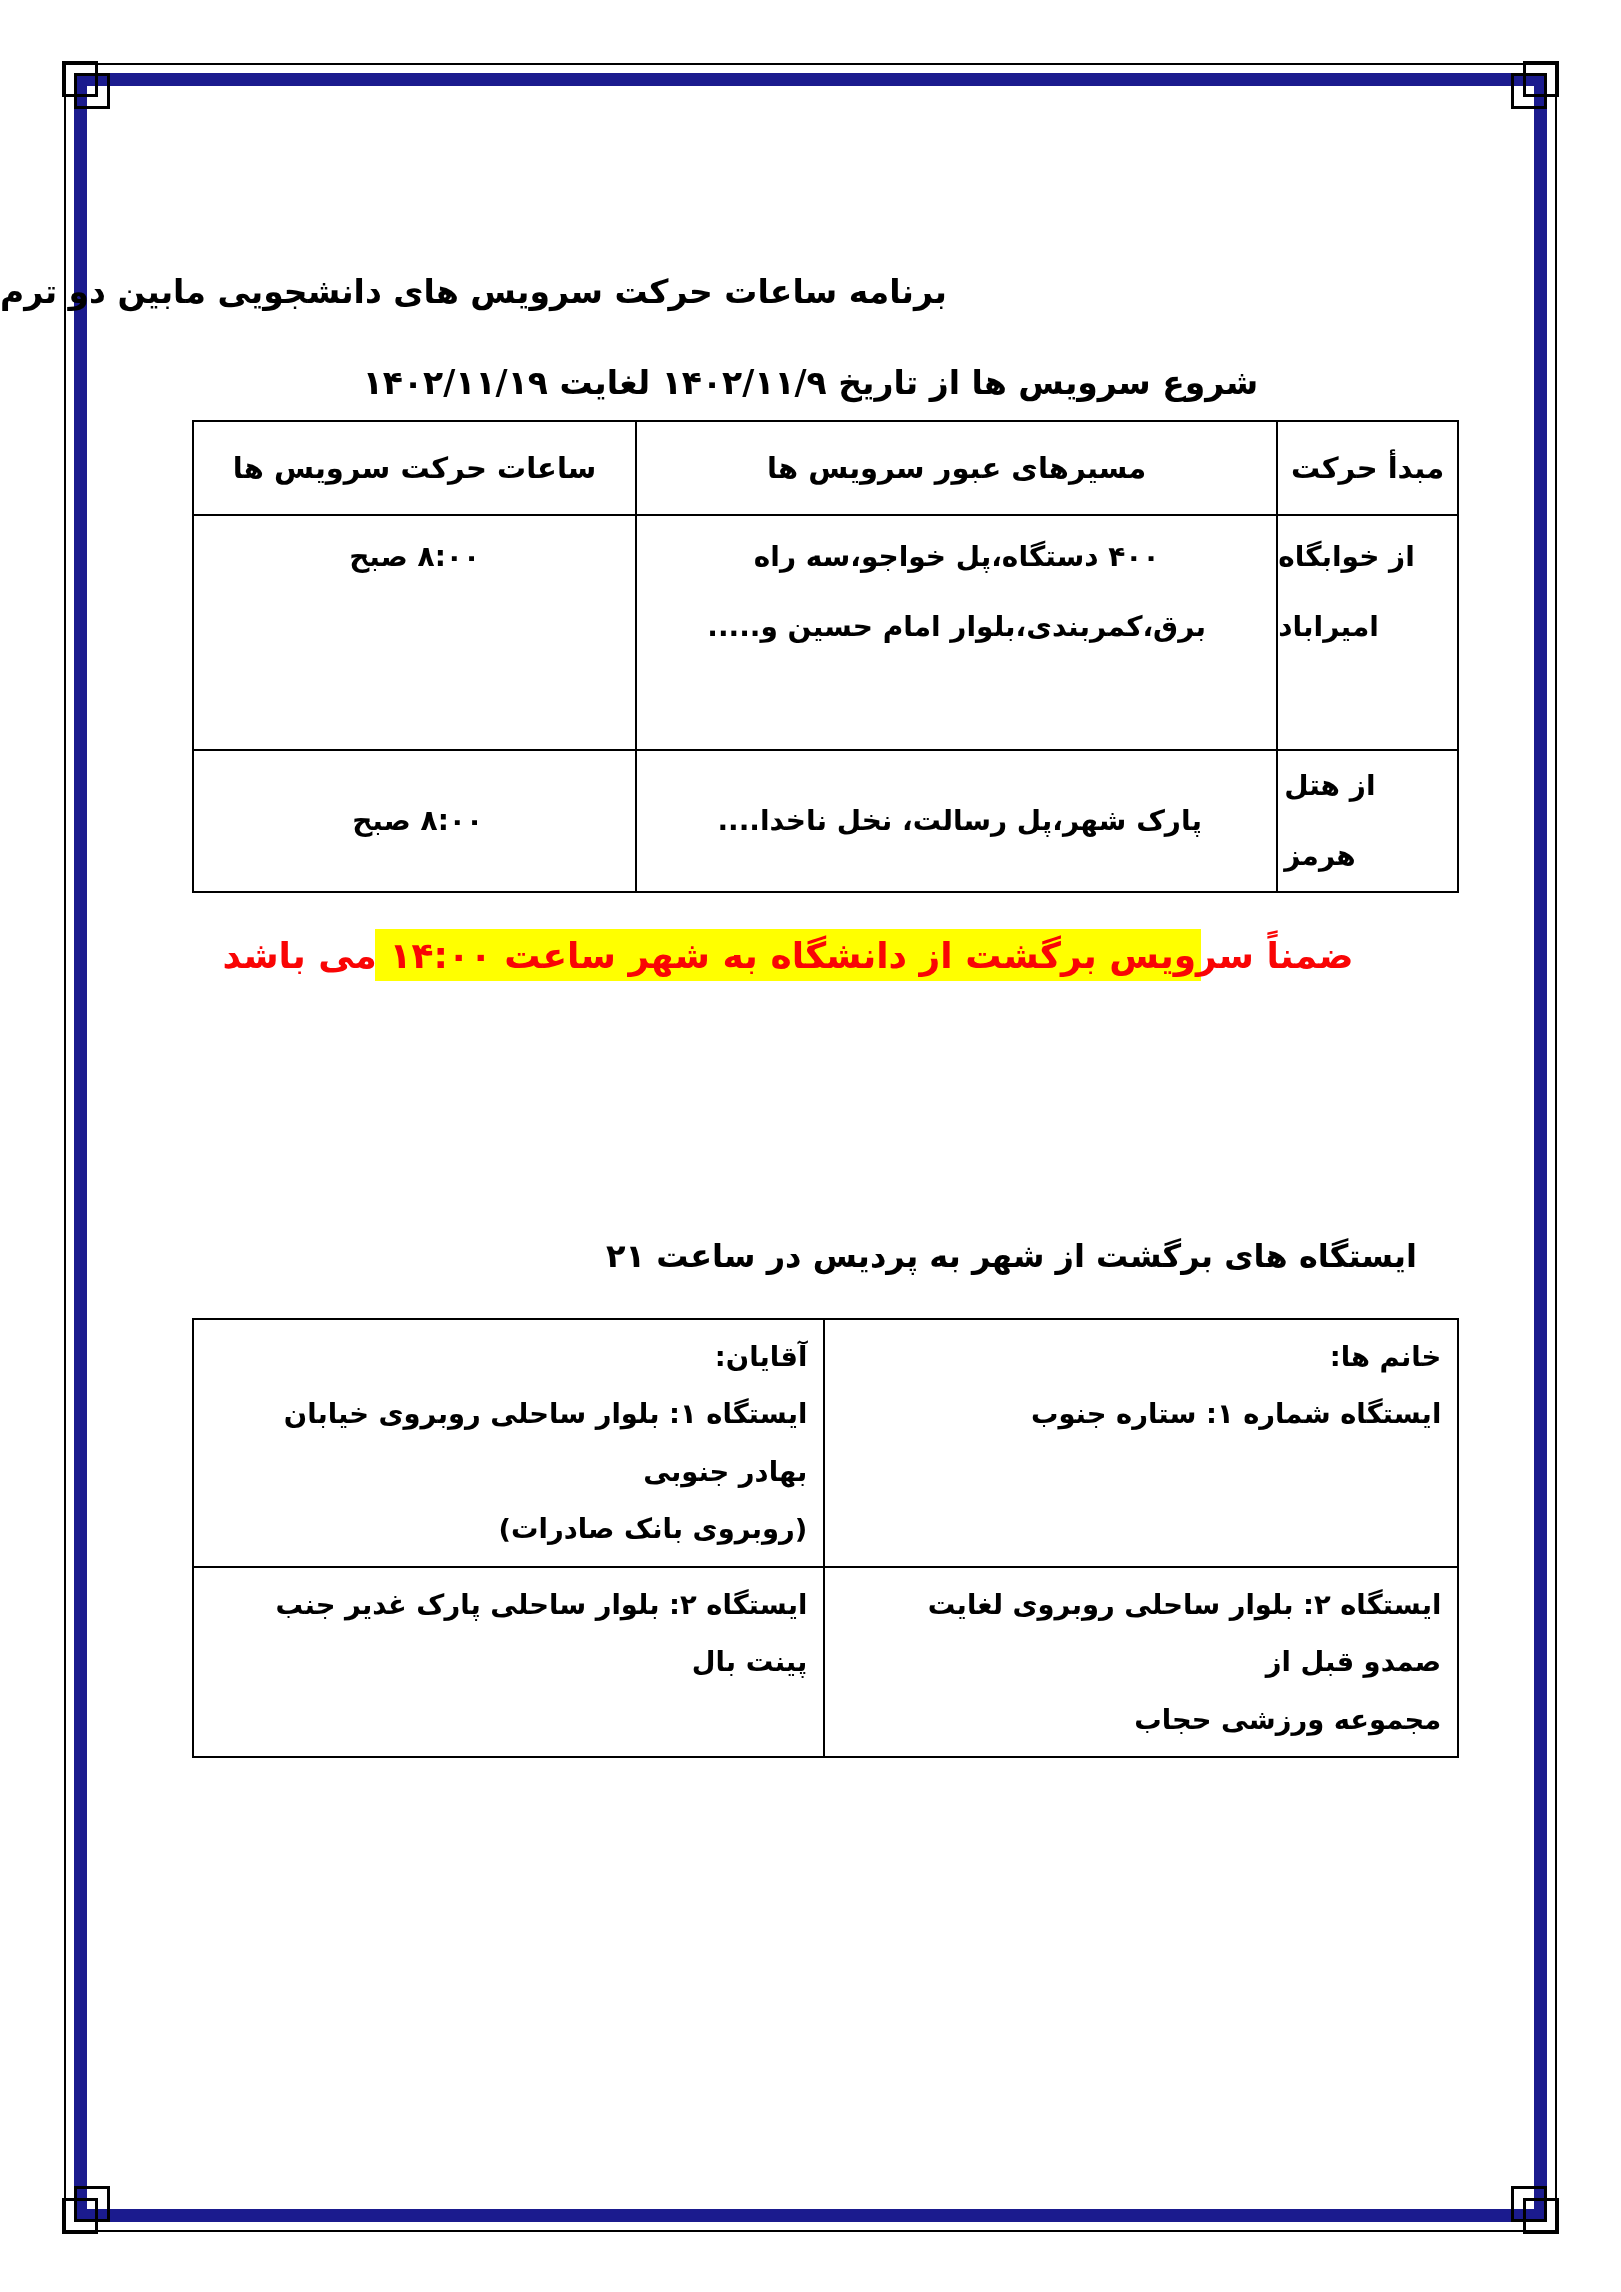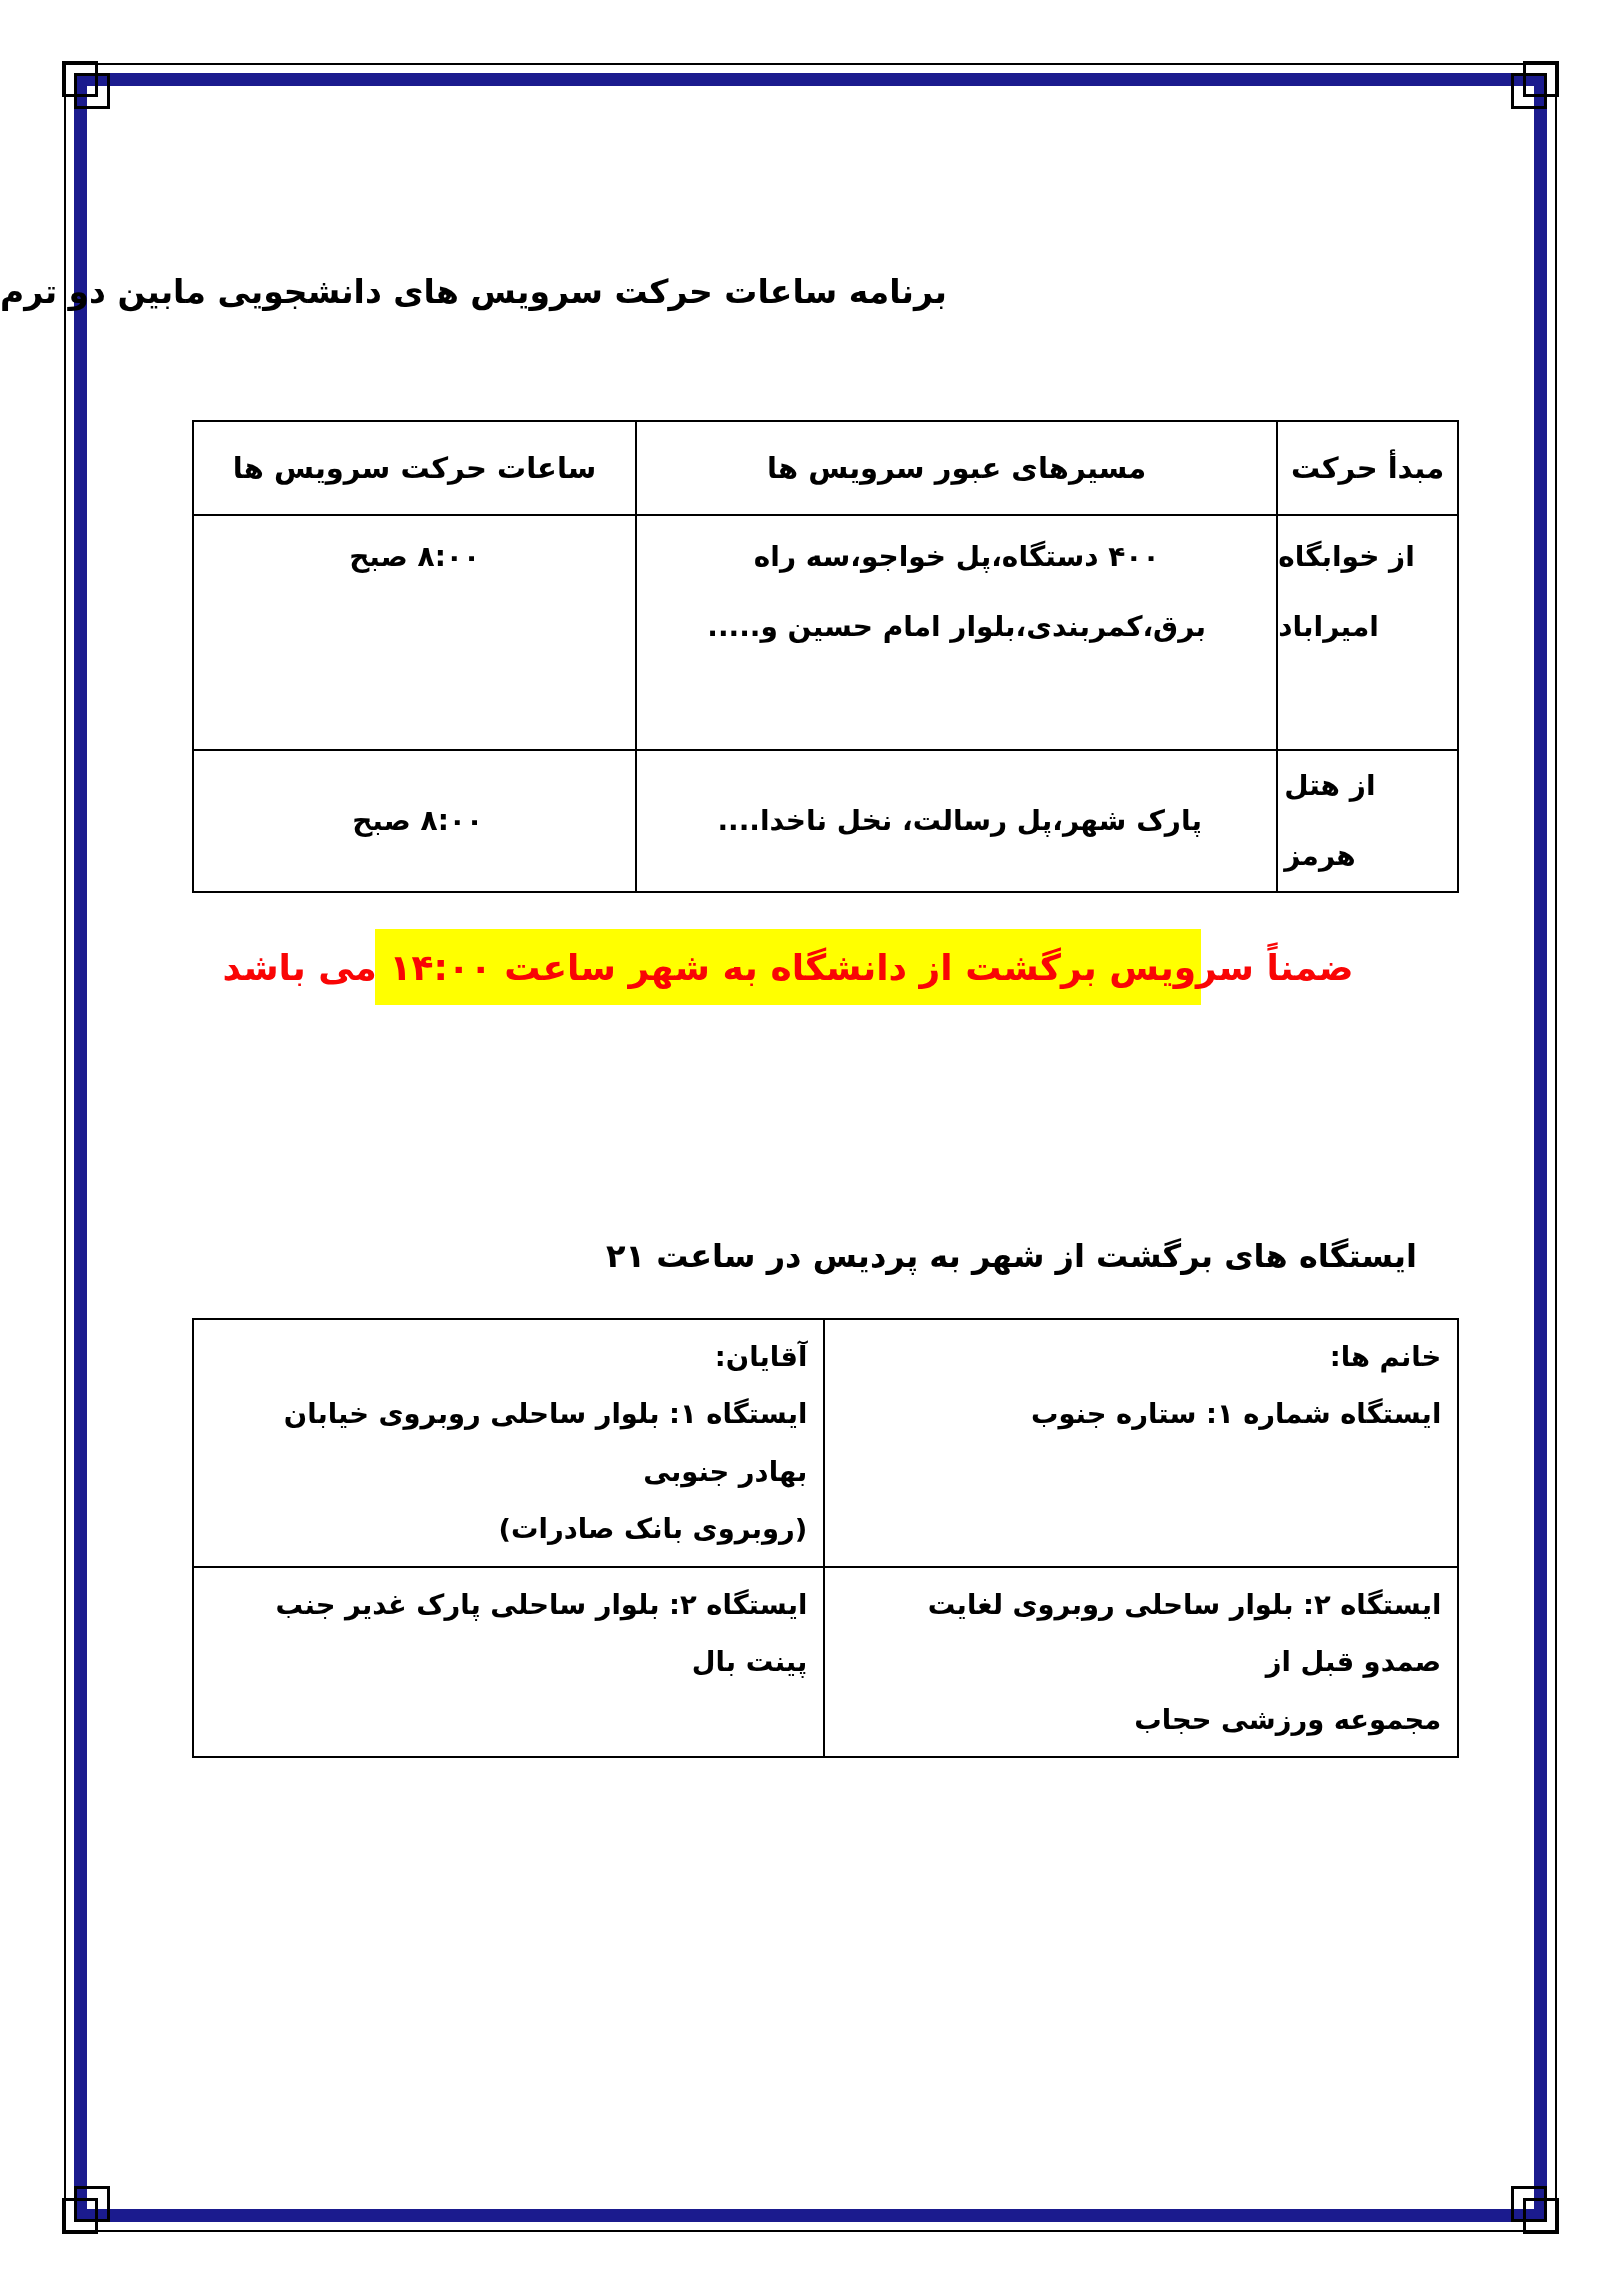--- a/index.html
+++ b/index.html
@@ -47,21 +47,21 @@
   }
   .t1 th, .t1 td{ border:2.9px solid #000; }
   .t1 th{ height:94px; font-size:29px; text-align:center; vertical-align:middle; }
   .t1 .row1 td{ height:235px; vertical-align:top; padding-top:5.9px; }
   .t1 .row2 td{ height:82px;  vertical-align:middle;padding-left:6px; }
   .t1 .cell-origin{ text-align:left; padding-right:11.8px; line-height:2.5; }
   .t1 .cell-route { text-align:center; line-height:2.5; }
   .t1 .cell-time  { text-align:center; line-height:2.5; }
   
   .highlight{
-    position:absolute; left:375px; top:929px; width:826px; height:76px;
+    position:absolute; left:375px; top:929px; width:826px; height:52px;
     background:var(--hl-bg); color:var(--hl-text);
     display:flex; align-items:center; justify-content:center;
     font-size:36px; direction:rtl; white-space:nowrap;
   }
   
   .stations-title{
     position:absolute; right:204px; top:1237px;
     font-size:32px; direction:rtl; white-space:nowrap;
   }
   .t2{
@@ -88,20 +88,21 @@
   <div class="knot-sq tl-a"></div>
   <div class="knot-sq tl-b"></div>
   <div class="knot-sq tr-a"></div>
   <div class="knot-sq tr-b"></div>
   <div class="knot-sq bl-a"></div>
   <div class="knot-sq bl-b"></div>
   <div class="knot-sq br-a"></div>
   <div class="knot-sq br-b"></div>
 
   <div class="title1 rtl">برنامه ساعات حرکت سرویس های دانشجویی مابین دو ترم</div>
+  <div class="title2 rtl">شروع سرویس ها از تاریخ ۱۴۰۲/۱۱/۹ لغایت ۱۴۰۲/۱۱/۱۹</div>
 
   <table class="t1">
     <colgroup>
       <col style="width:181px">
         <col style="width:642px">
         <col style="width:444px">
     </colgroup>
     <tbody>
         <tr>
       <th>مبدأ حرکت</th>

